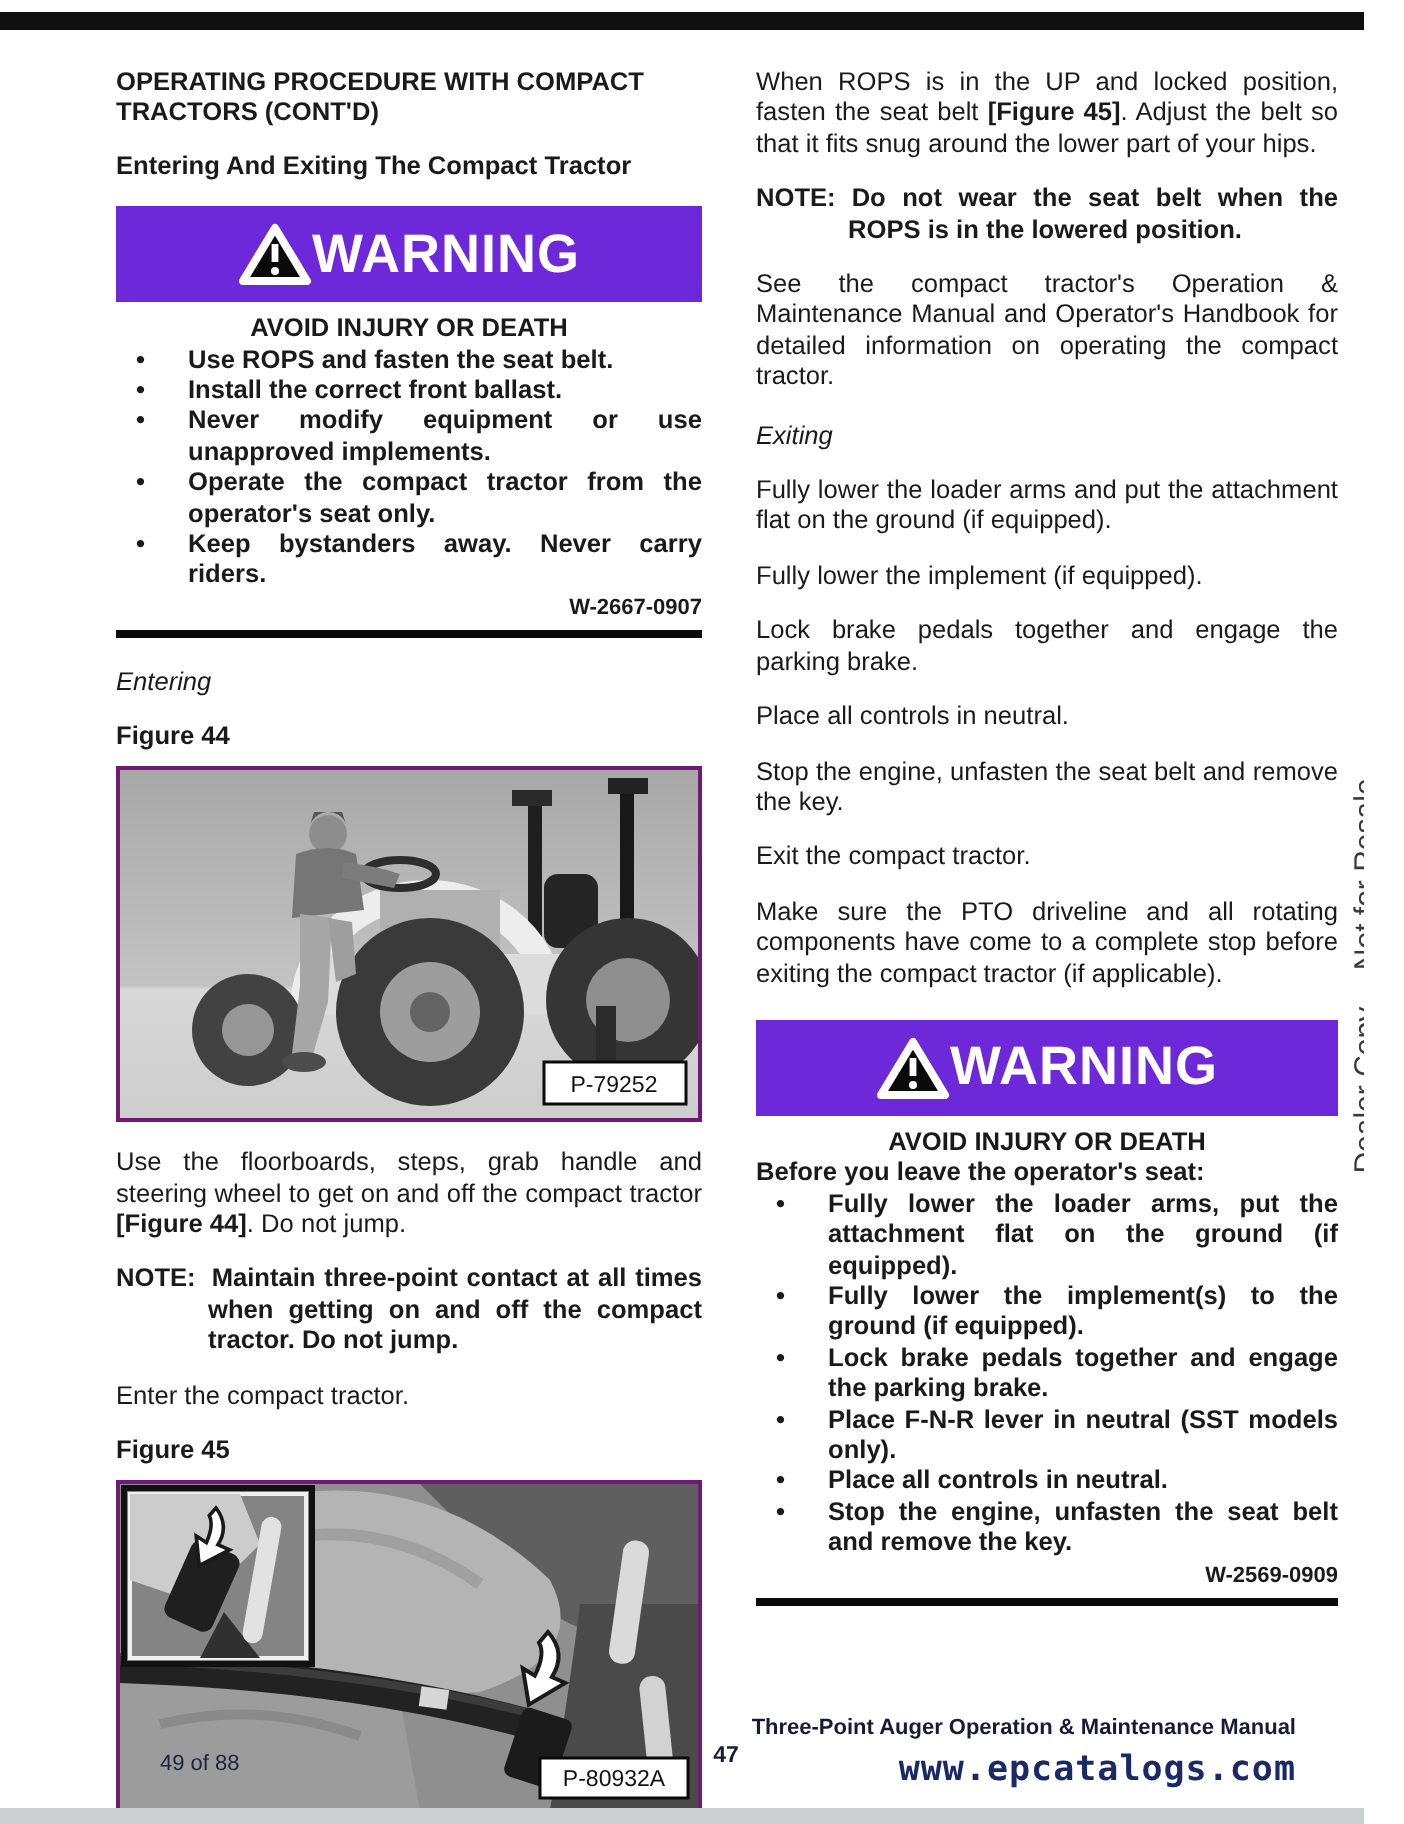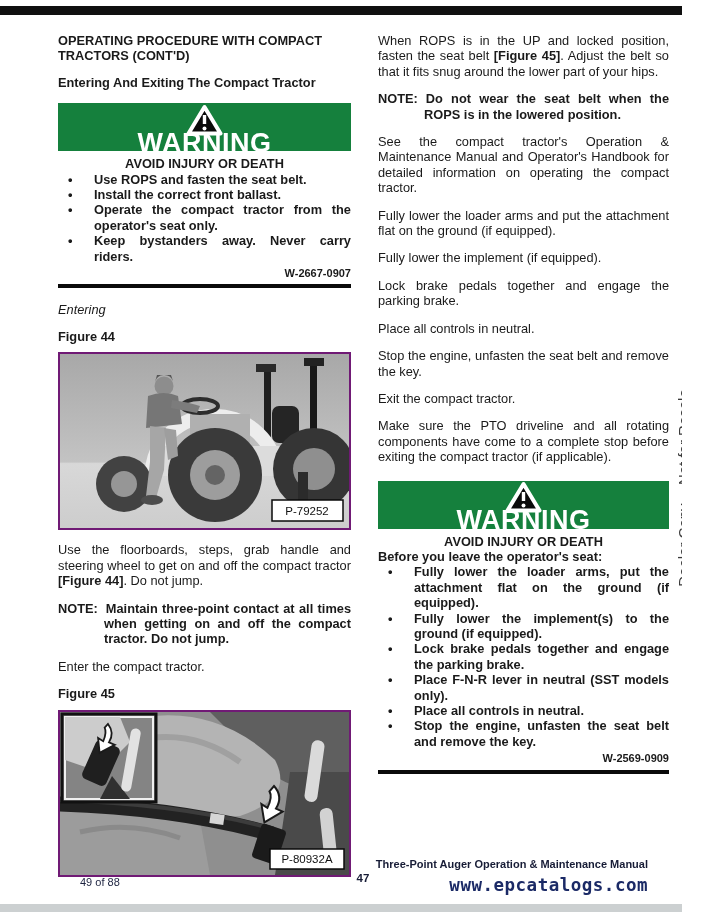--- a/index.html
+++ b/index.html
@@ -16,22 +16,22 @@
   .col-left  { left:58px;  top:33px; width:293px; }
   .col-right { left:378px; top:33px; width:291px; }
 
   .h-title { font-weight:bold; }
   .h-sub { font-weight:bold; margin-top:11px; }
   p.body { text-align:justify; margin-top:12px; }
   .ital { font-style:italic; margin-top:14px; }
   .fig-label { font-weight:bold; margin-top:11px; }
 
   .warnbox {
-    margin-top:13px; background:#15803d; height:48px;
-    display:flex; align-items:center; justify-content:center; flex-direction:column;
+    margin-top:13px; background:#6d28d9; height:48px;
+    display:flex; align-items:center; justify-content:center; 
   }
   .warnbox .warn-word { color:#ffffff; font-weight:bold; font-size:27px; letter-spacing:.5px; }
   .warn-head { font-weight:bold; text-align:center; margin-top:5px; }
   .warn-intro { font-weight:bold; margin-top:0; }
   ul.warn-list { list-style:none; }
   ul.warn-list li {
     position:relative; padding-left:36px; font-weight:bold; text-align:justify;
   }
   ul.warn-list li::before { content:"\2022"; position:absolute; left:10px; top:0; }
   .warn-code { text-align:right; font-weight:bold; font-size:11px; margin-top:2px; }
@@ -75,20 +75,21 @@
         <rect x="16.8" y="11" width="3.4" height="9" fill="#ffffff"></rect>
         <circle cx="18.5" cy="24.5" r="2" fill="#ffffff"></circle>
       </svg>
       <span class="warn-word">WARNING</span>
     </div>
 
     <div class="warn-head">AVOID INJURY OR DEATH</div>
     <ul class="warn-list">
       <li>Use ROPS and fasten the seat belt.</li>
       <li>Install the correct front ballast.</li>
+      <li>Never modify equipment or use unapproved implements.</li>
       <li>Operate the compact tractor from the operator's seat only.</li>
       <li>Keep bystanders away. Never carry riders.</li>
     </ul>
     <div class="warn-code">W-2667-0907</div>
     <div class="black-rule"></div>
 
     <div class="ital">Entering</div>
     <div class="fig-label">Figure 44</div>
 
     <div class="figure-photo">
@@ -191,20 +192,21 @@
     </div>
   </div>
 
   <div class="col col-right">
     <p class="body" style="margin-top:0"><span>When ROPS is in the UP and locked position, fasten the seat belt </span><span class="bold-ref">[Figure 45]</span><span>. Adjust the belt so that it fits snug around the lower part of your hips.</span></p>
 
     <p class="note"><span class="note-label">NOTE:</span><span>Do not wear the seat belt when the ROPS is in the lowered position.</span></p>
 
     <p class="body">See the compact tractor's Operation &amp; Maintenance Manual and Operator's Handbook for detailed information on operating the compact tractor.</p>
 
+    <div class="ital">Exiting</div>
 
     <p class="body">Fully lower the loader arms and put the attachment flat on the ground (if equipped).</p>
     <p class="body">Fully lower the implement (if equipped).</p>
     <p class="body">Lock brake pedals together and engage the parking brake.</p>
     <p class="body">Place all controls in neutral.</p>
     <p class="body">Stop the engine, unfasten the seat belt and remove the key.</p>
     <p class="body">Exit the compact tractor.</p>
     <p class="body">Make sure the PTO driveline and all rotating components have come to a complete stop before exiting the compact tractor (if applicable).</p>
 
     <div class="warnbox" style="margin-top:16px">

